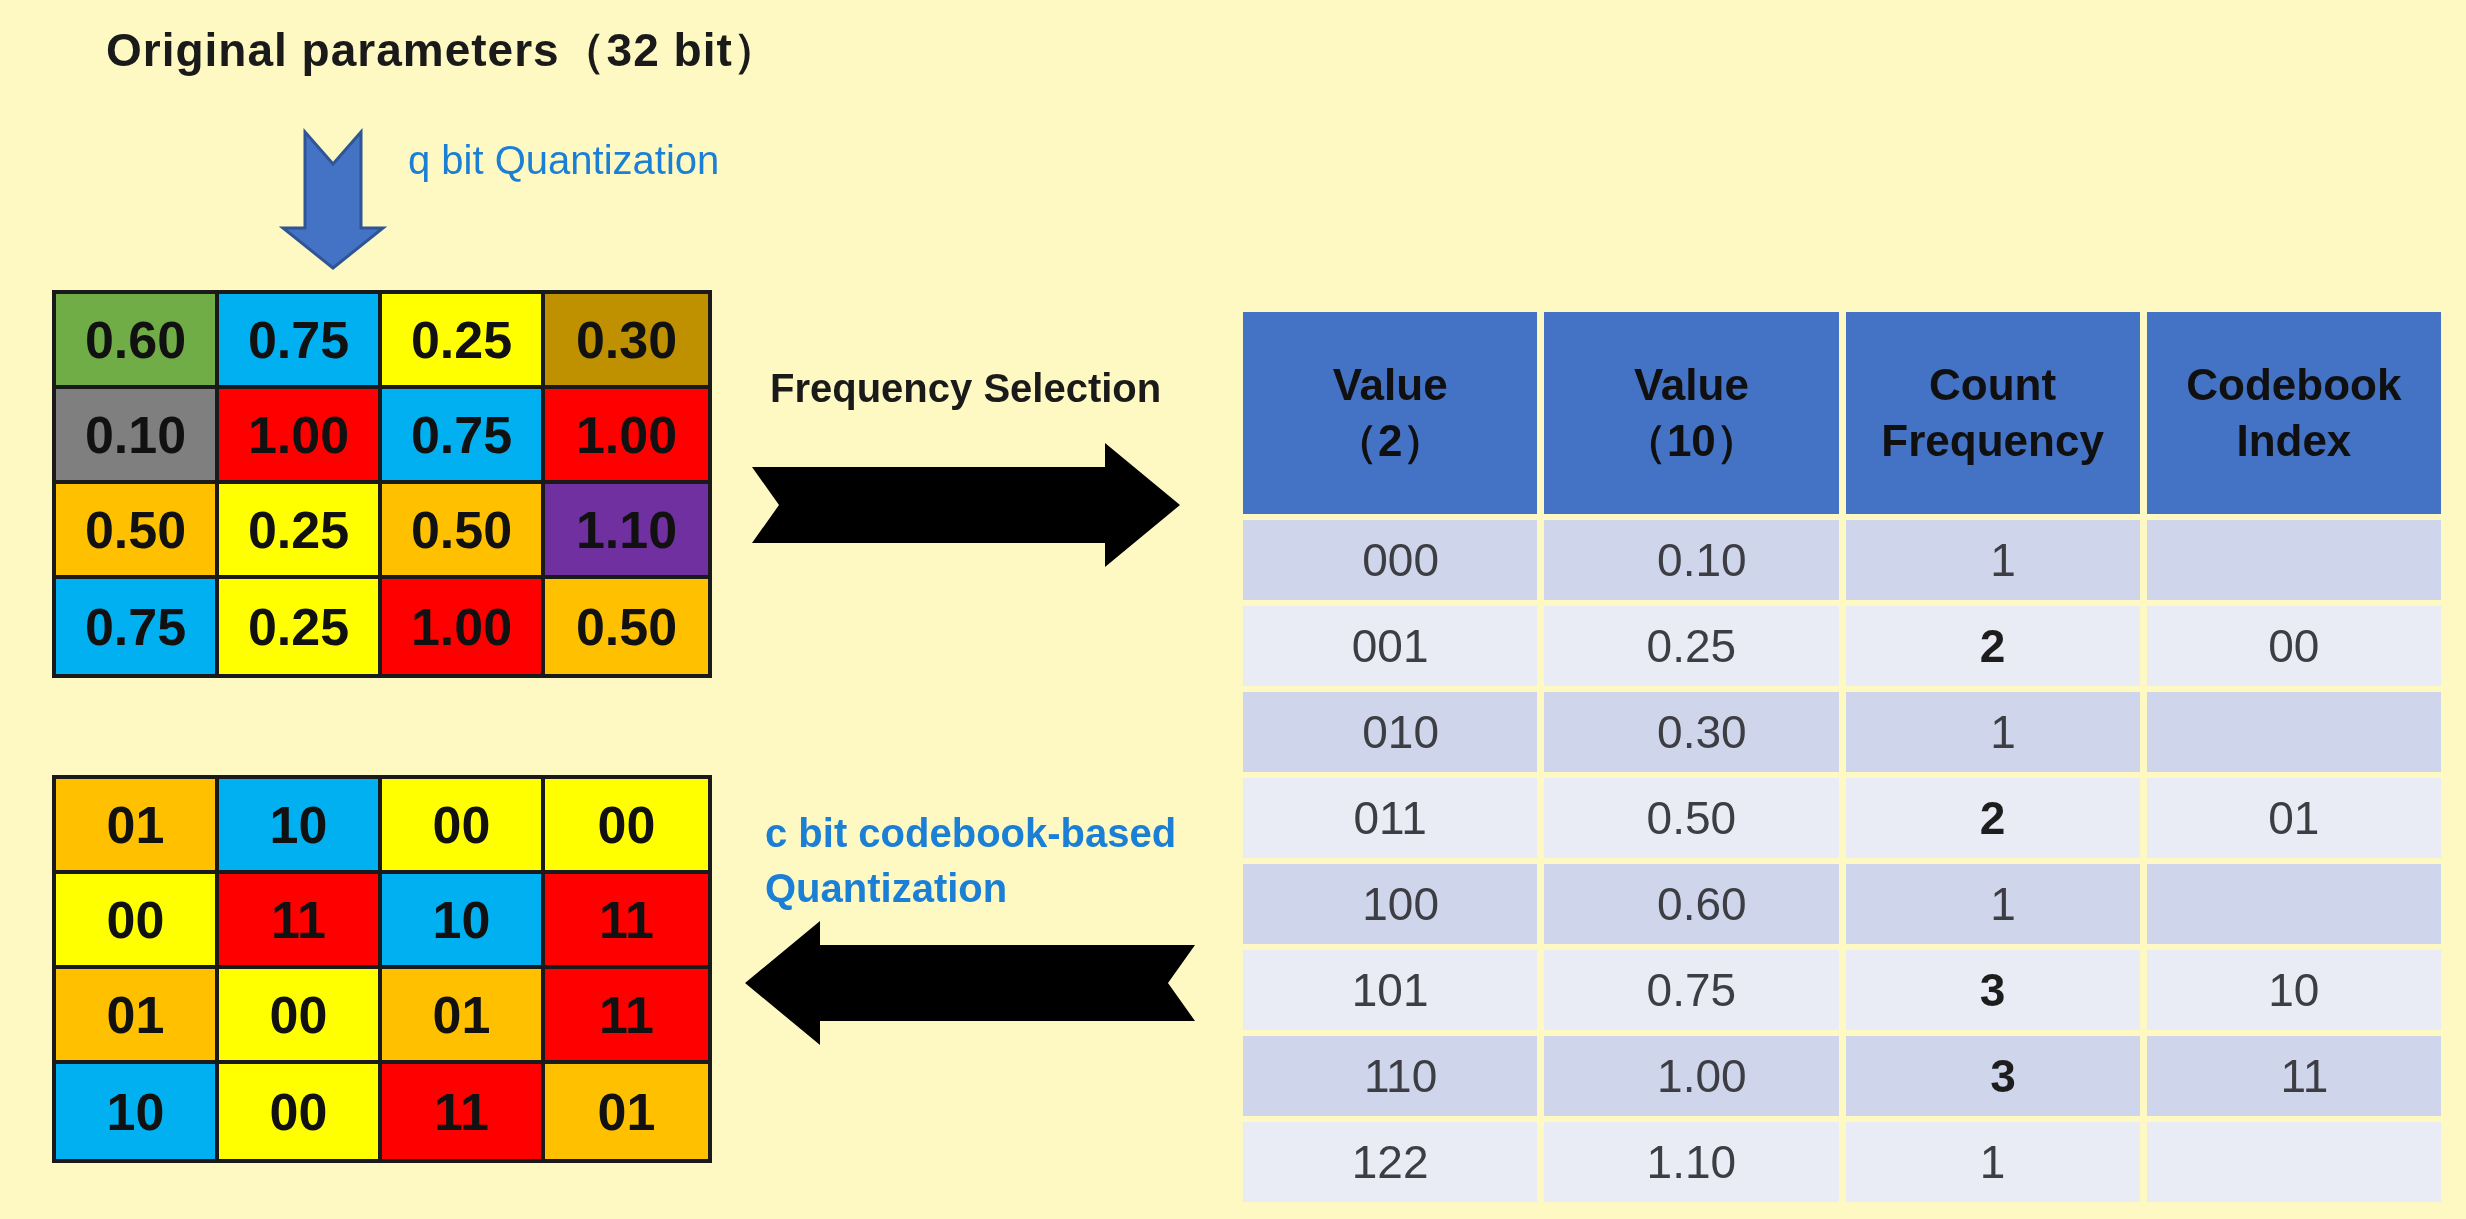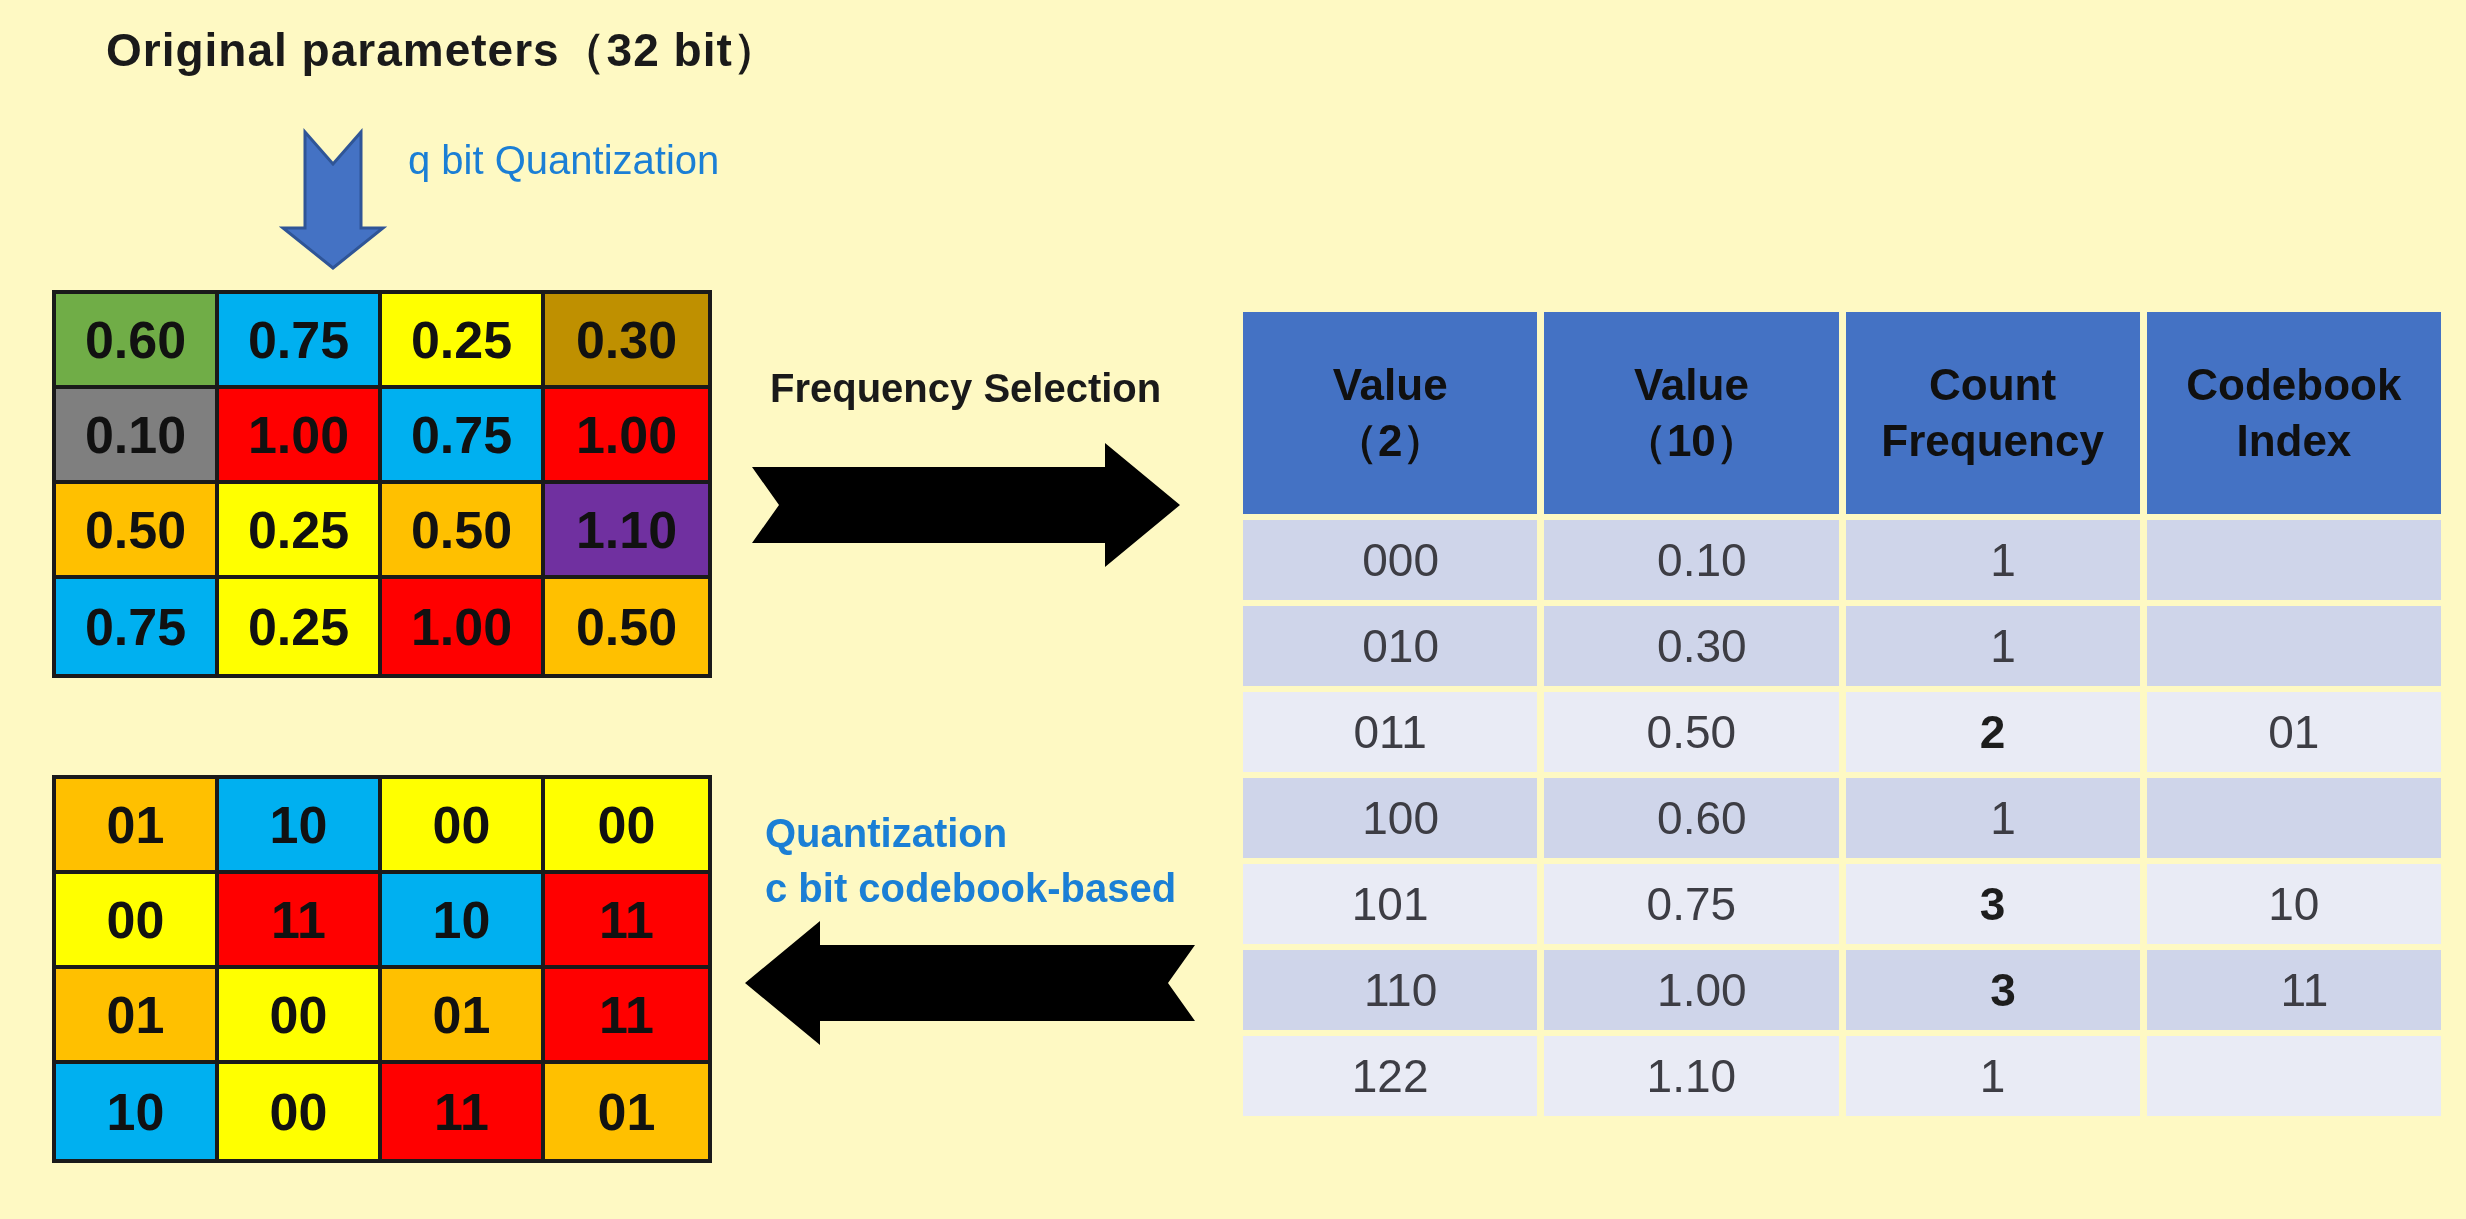--- a/index.html
+++ b/index.html
@@ -107,22 +107,22 @@
       <div class="gcell" style="background: rgb(255, 255, 0);">00</div>
       <div class="gcell" style="background: rgb(255, 192, 0);">01</div>
       <div class="gcell lc" style="background: rgb(255, 0, 0);">11</div>
       <div class="gcell lr" style="background: rgb(0, 176, 240);">10</div>
       <div class="gcell lr" style="background: rgb(255, 255, 0);">00</div>
       <div class="gcell lr" style="background: rgb(255, 0, 0);">11</div>
       <div class="gcell lc lr" style="background: rgb(255, 192, 0);">01</div>
     </div>
 
   <div class="cbit-label">
+    <div>c bit codebook-based</div>
     <div>Quantization</div>
-    <div>c bit codebook-based</div>
   </div>
 
   <svg class="abs" style="left:735px;top:915px" width="470" height="136" viewBox="0 0 470 136">
     <polygon points="10,68 85,6 85,30 460,30 433,68 460,106 85,106 85,130" style="fill:var(--arrow-black)"></polygon>
   </svg>
 
   <table class="freq">
     <thead>
       <tr>
         <th>
@@ -142,20 +142,26 @@
           <div>Index</div>
         </th>
       </tr>
     </thead>
     <tbody id="freq-tbody">
         <tr class="band-dark">
           <td>000</td>
           <td>0.10</td>
           <td>1</td>
           <td></td>
+        </tr>
+        <tr class="band-light">
+          <td>001</td>
+          <td>0.25</td>
+          <td class="bold">2</td>
+          <td>00</td>
         </tr>
         <tr class="band-dark">
           <td>010</td>
           <td>0.30</td>
           <td>1</td>
           <td></td>
         </tr>
         <tr class="band-light">
           <td>011</td>
           <td>0.50</td>

